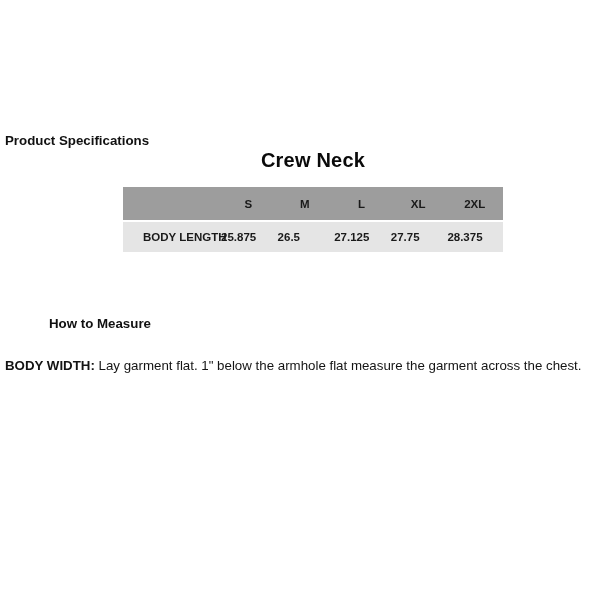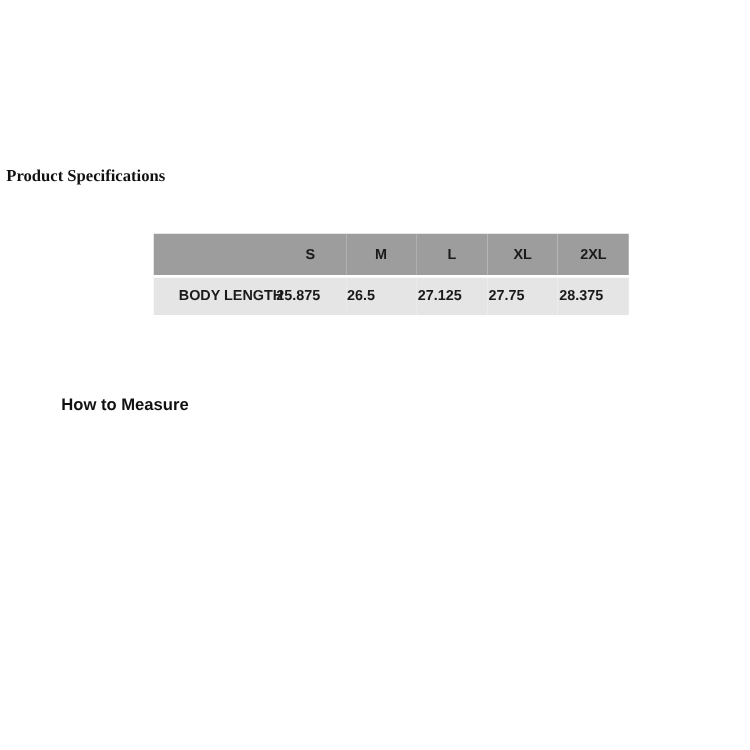--- a/index.html
+++ b/index.html
@@ -17,21 +17,21 @@
     overflow: hidden;
   }
   .section-heading {
     position: absolute;
     left: 5px;
     font-size: 13.3px;
     font-weight: bold;
     color: #111111;
     white-space: nowrap;
   }
-  .product-specs-heading { top: 133px; font-family: Liberation Serif, serif; }
+  .product-specs-heading { top: 133px; }
   .how-to-measure-heading { top: 316px; margin-left: 44px; }
 
   .product-title {
     position: absolute;
     left: 123px;
     top: 149px;
     width: 380px;
     text-align: center;
     font-size: 20px;
     font-weight: bold;
@@ -84,20 +84,21 @@
   .instructions p { margin: 0; }
   .instructions strong { font-weight: bold; }
 </style>
 </head>
 <body>
 
 <div class="sheet">
 
   <div class="section-heading product-specs-heading">Product Specifications</div>
 
+  <div class="product-title">Crew Neck</div>
 
   <table class="size-chart">
     <colgroup>
       <col class="label-col">
       <col>
         <col>
         <col>
         <col>
         <col>
     </colgroup>
@@ -119,15 +120,19 @@
         <td>27.125</td>
         <td>27.75</td>
         <td>28.375</td>
       </tr>
     </tbody>
   </table>
 
   <div class="section-heading how-to-measure-heading">How to Measure</div>
 
   <div class="instructions">
+    <p>
+      <strong>BODY WIDTH:</strong>
+      <span>Lay garment flat. 1" below the armhole flat measure the garment across the chest.</span>
+    </p>
   </div>
 
 </div>
 
 </body></html>

